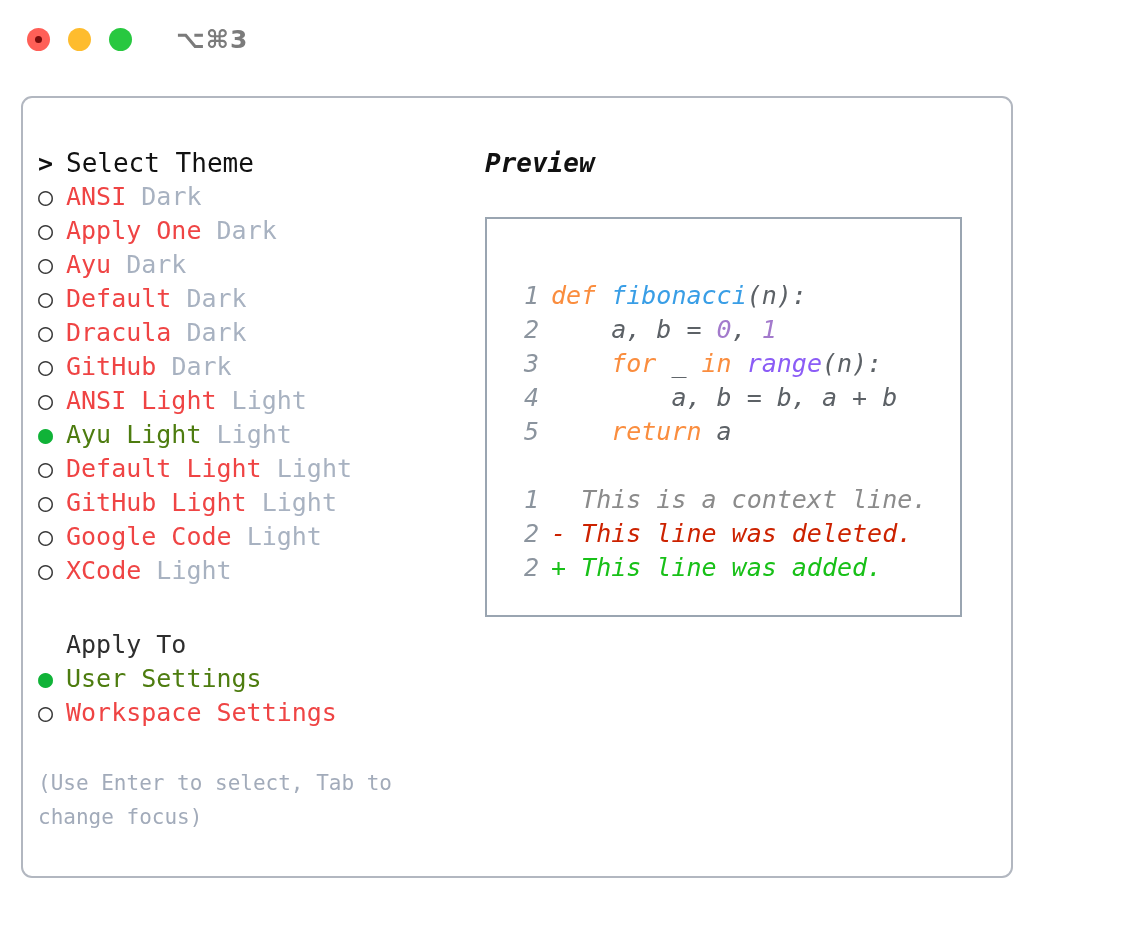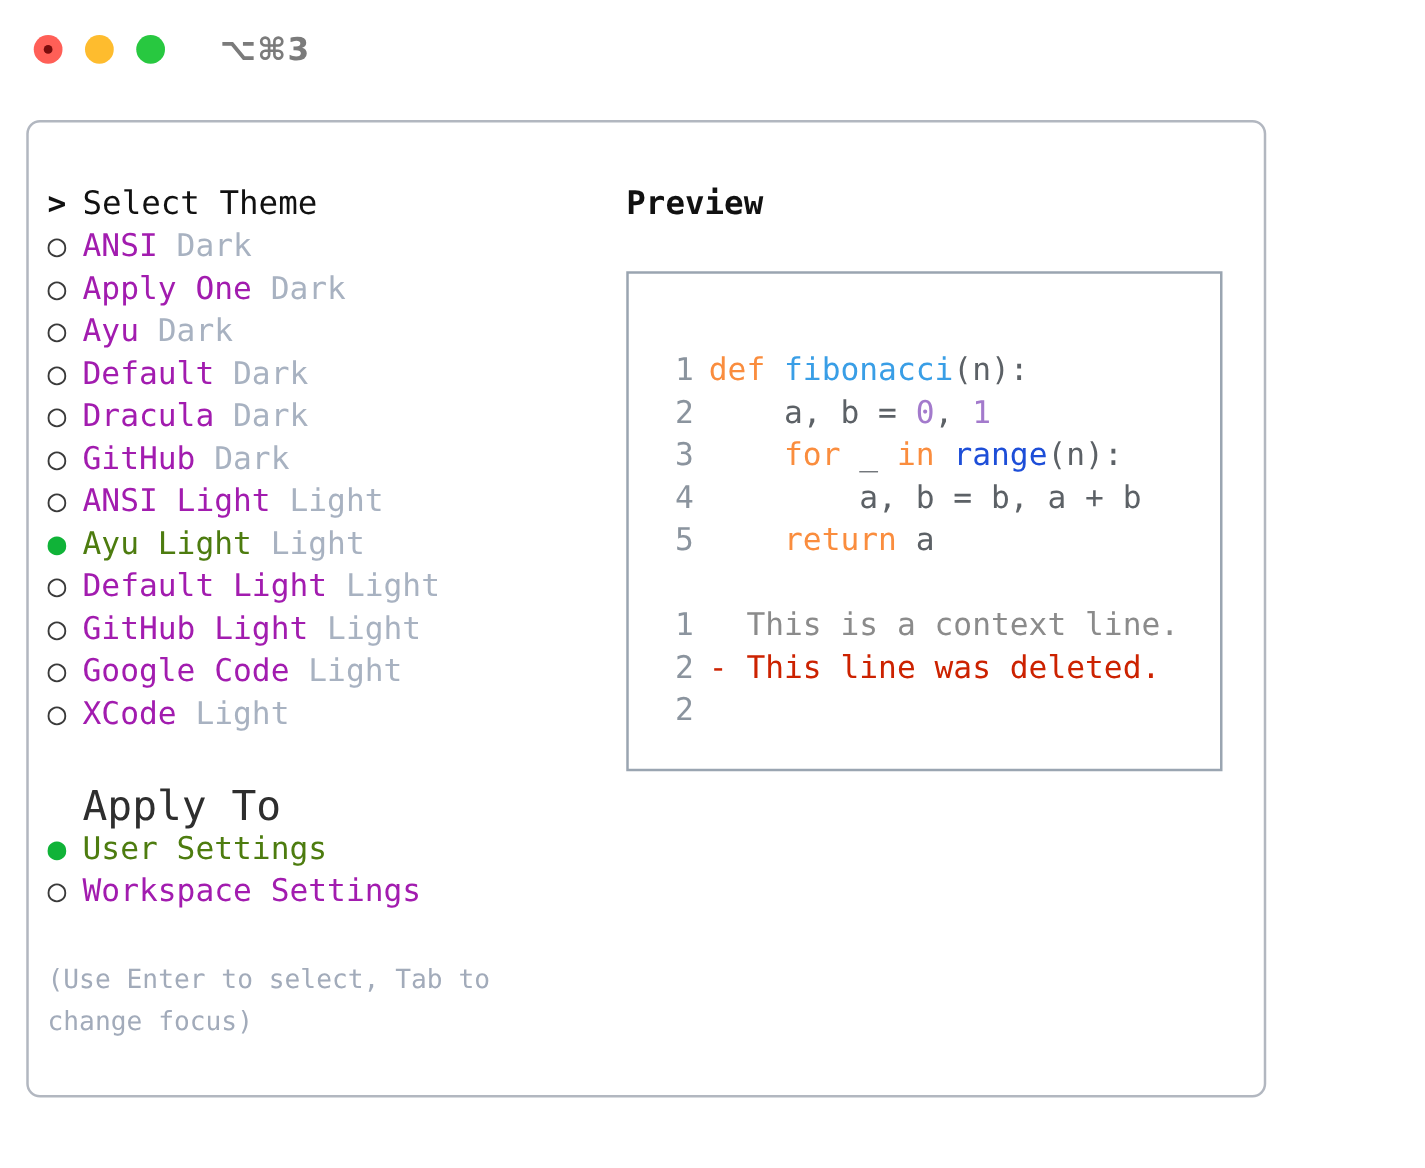--- a/index.html
+++ b/index.html
@@ -81,22 +81,23 @@
     width: 100%; height: 100%;
   }
 
   .col-left {
     position: absolute;
     left: 15px; top: 48px;
     width: 460px;
   }
   .col-right {
     position: absolute;
-    left: 478px; top: 48px;
+    left: 462px; top: 48px;
     width: 500px;
+    font-style: italic;
   }
 
   
   .row {
     display: flex;
     align-items: baseline;
     height: 34px;
     font-size: 25px;
     line-height: 34px;
     white-space: pre;
@@ -113,24 +114,24 @@
   .marker.prompt  { color: #111111; font-weight: 700; }
 
   .heading {
     font-weight: 400;
     color: #111111;
     font-size: 26px;
   }
   .subheading {
     font-weight: 400;
     color: #2e2e2e;
-    font-size: 33px;
-  }
-
-  .label     { color: #a21caf; }
+    font-size: 25px;
+  }
+
+  .label     { color: #ef4444; }
   .label.on  { color: #4d7c0f; }
   .variant   { color: #a8b2c1; text-align: right; }
 
   .spacer-lg { height: 40px; }
 
   .hint {
     margin-top: 36px;
     font-size: 21px;
     line-height: 34px;
     color: #a2abba;
@@ -167,21 +168,21 @@
     text-align: right;
     color: #8b949e;
     margin-right: 12px;
   }
   .gap { height: 34px; }
 
   
   .kw    { color: #fa8d3e; }
   .fn    { color: #399ee6; }
   .num   { color: #a37acc; }
-  .bi    { color: #1d4ed8; }
+  .bi    { color: #8b5cf6; }
   .plain { color: #5c6166; }
   .punc  { color: #5c6166; }
 
   .d-ctx { color: #8b8b8b; text-align: center; }
   .d-del { color: #cc2200; }
   .d-add { color: #18c018; }
 </style>
 </head>
 <body>
 
@@ -243,20 +244,20 @@
               <div class="code-line"><span class="ln">1</span><span class="kw">def</span><span class="plain"> </span><span class="fn">fibonacci</span><span class="punc">(n):</span></div>
               <div class="code-line"><span class="ln">2</span><span class="plain">    a, b = </span><span class="num">0</span><span class="plain">, </span><span class="num">1</span></div>
               <div class="code-line"><span class="ln">3</span><span class="plain">    </span><span class="kw">for</span><span class="plain"> _ </span><span class="kw">in</span><span class="plain"> </span><span class="bi">range</span><span class="punc">(n):</span></div>
               <div class="code-line"><span class="ln">4</span><span class="plain">        a, b = b, a + b</span></div>
               <div class="code-line"><span class="ln">5</span><span class="plain">    </span><span class="kw">return</span><span class="plain"> a</span></div>
             </div>
           <div class="gap"></div>
           <div id="diff-block">
               <div class="code-line"><span class="ln">1</span><span class="d-ctx">  This is a context line.</span></div>
               <div class="code-line"><span class="ln">2</span><span class="d-del">- This line was deleted.</span></div>
-              <div class="code-line"><span class="ln">2</span></div>
+              <div class="code-line"><span class="ln">2</span><span class="d-add">+ This line was added.</span></div>
             </div>
         </div>
       </div>
 
     </div>
   </div>
 </div>
 
 </body></html>

